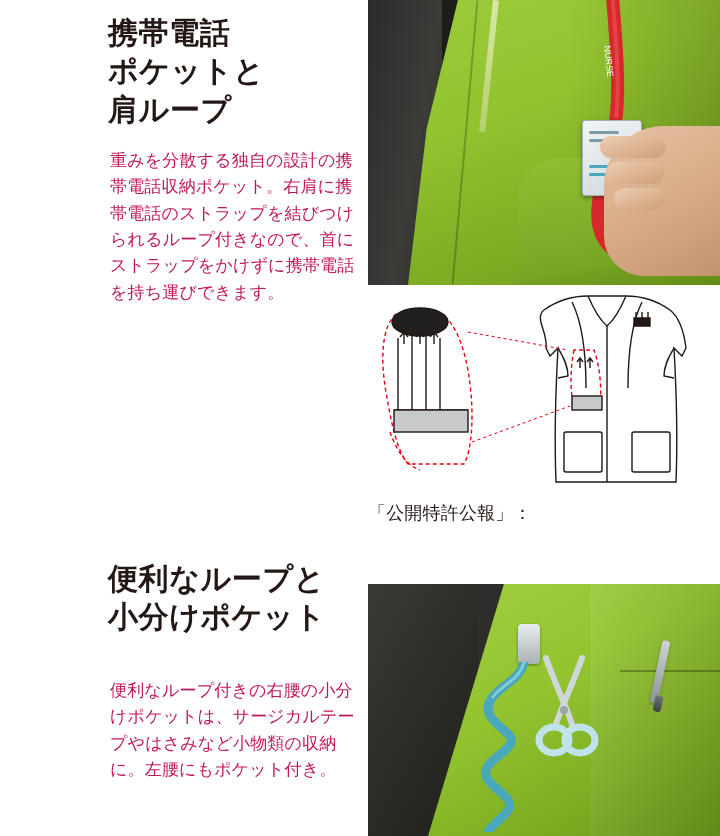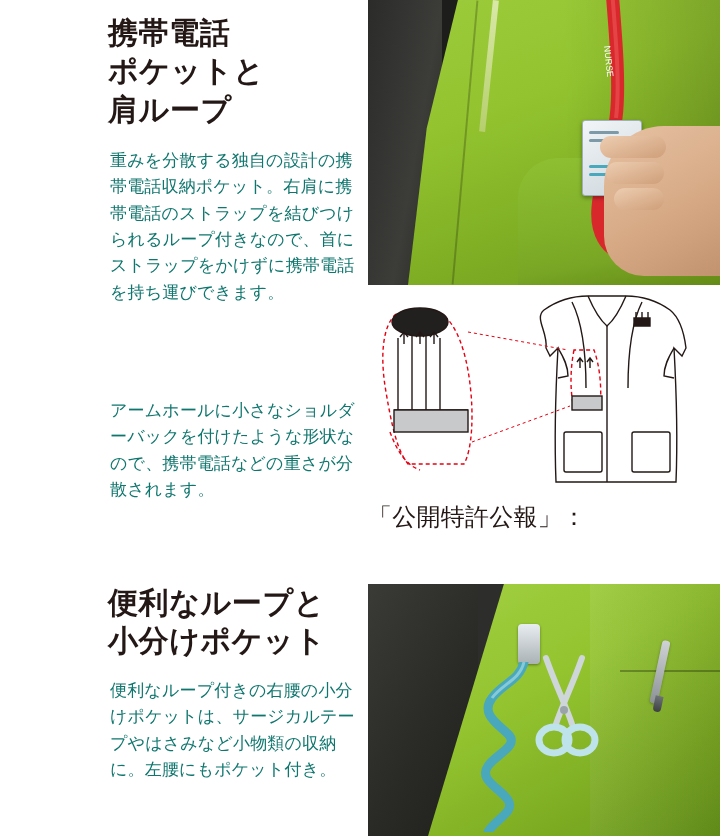--- a/index.html
+++ b/index.html
@@ -16,21 +16,21 @@
   
   .heading{
     font-weight:700;
     letter-spacing:0.02em;
     line-height:1.28;
     color:#231815;
   }
   .body-text{
     line-height:1.55;
     letter-spacing:0.01em;
-    color:#0f766e;
+    color:#be185d;
   }
 
   
   .sec1-head{
     position:absolute;left:108px;top:14px;width:250px;
     font-size:30px;
   }
   .sec1-body{
     position:absolute;left:110px;top:148px;width:256px;
     font-size:17px;
@@ -41,33 +41,33 @@
     position:absolute;left:108px;top:318px;width:250px;
     font-size:30px;
   }
   .sec2-body{
     position:absolute;left:110px;top:398px;width:250px;
     font-size:17px;
   }
 
   
   .sec3-head{
-    position:absolute;left:108px;top:584px;width:262px;
+    position:absolute;left:108px;top:560px;width:262px;
     font-size:30px;
   }
   .sec3-body{
     position:absolute;left:110px;top:678px;width:256px;
     font-size:17px;
     font-family:Liberation Serif, serif;
   }
 
   
   .patent-caption{
     position:absolute;left:368px;top:500px;width:300px;
-    font-size:24px;line-height:1.45;letter-spacing:0.01em;
+    font-size:18px;line-height:1.45;letter-spacing:0.01em;
     color:#231815;
   }
 
   
   .photo1{
     position:absolute;left:368px;top:0px;width:352px;height:285px;
     overflow:hidden;background:#1d1d1b;
   }
   .p1-dark-left{
     position:absolute;left:0;top:0;width:74px;height:100%;
@@ -198,21 +198,20 @@
       <div class="ln" style="top:44px;width:36px;background:#4aa8bd;"></div>
       <div class="ln" style="top:52px;width:26px;background:#4aa8bd;"></div>
     </div>
 
     <div class="p1-hand"></div>
     <div class="p1-finger" style="left:232px;top:136px;width:66px;height:22px;"></div>
     <div class="p1-finger" style="left:238px;top:162px;width:58px;height:22px;"></div>
     <div class="p1-finger" style="left:246px;top:188px;width:50px;height:22px;"></div>
   </div>
 
-  <div class="body-text sec2-body">アームホールに小さなショルダーバックを付けたような形状なので、携帯電話などの重さが分散されます。</div>
 
   <div class="illus">
     <svg viewBox="0 0 352 208" width="352" height="208">
 
       <g stroke="#231815" fill="none" stroke-width="1.4">
         <path d="M28 22 C 14 34, 12 66, 18 100 C 24 136, 30 160, 40 172 L 96 172 C 104 158, 106 124, 102 92 C 98 58, 88 32, 74 22 Z" stroke="#e60012" stroke-dasharray="4 3"></path>
         <ellipse cx="52" cy="30" rx="28" ry="14" fill="#221f1f" stroke="#231815"></ellipse>
         <path d="M30 46 L 30 118" stroke="#231815"></path>
         <path d="M44 44 L 44 120" stroke="#231815"></path>
         <path d="M58 44 L 58 120" stroke="#231815"></path>

